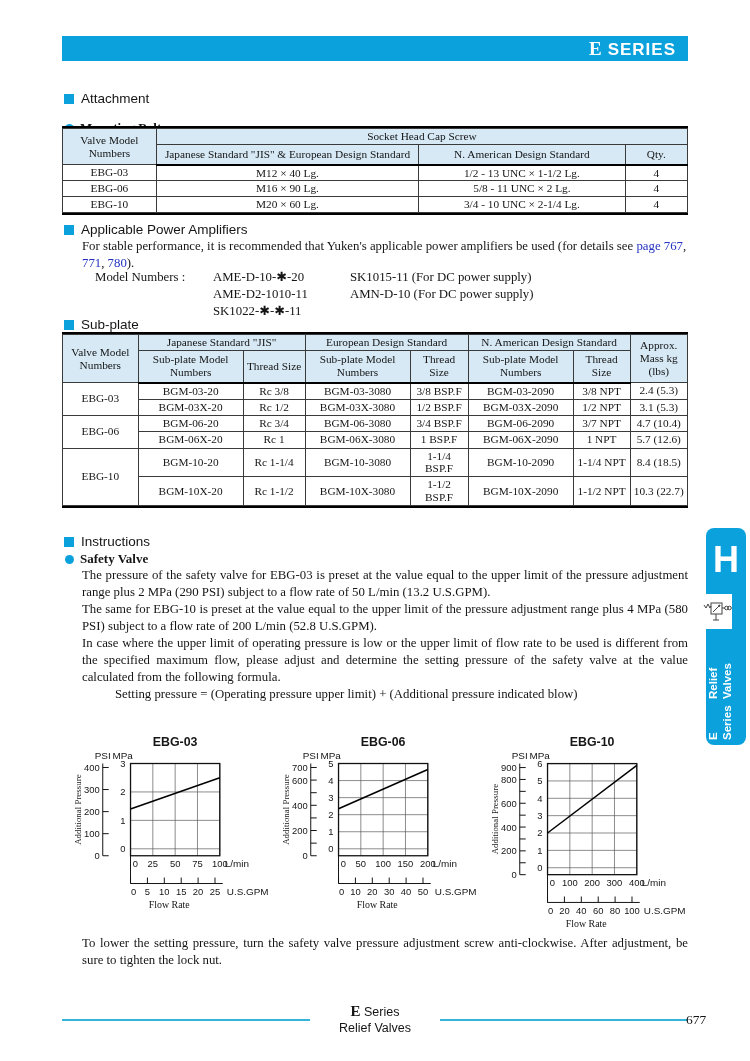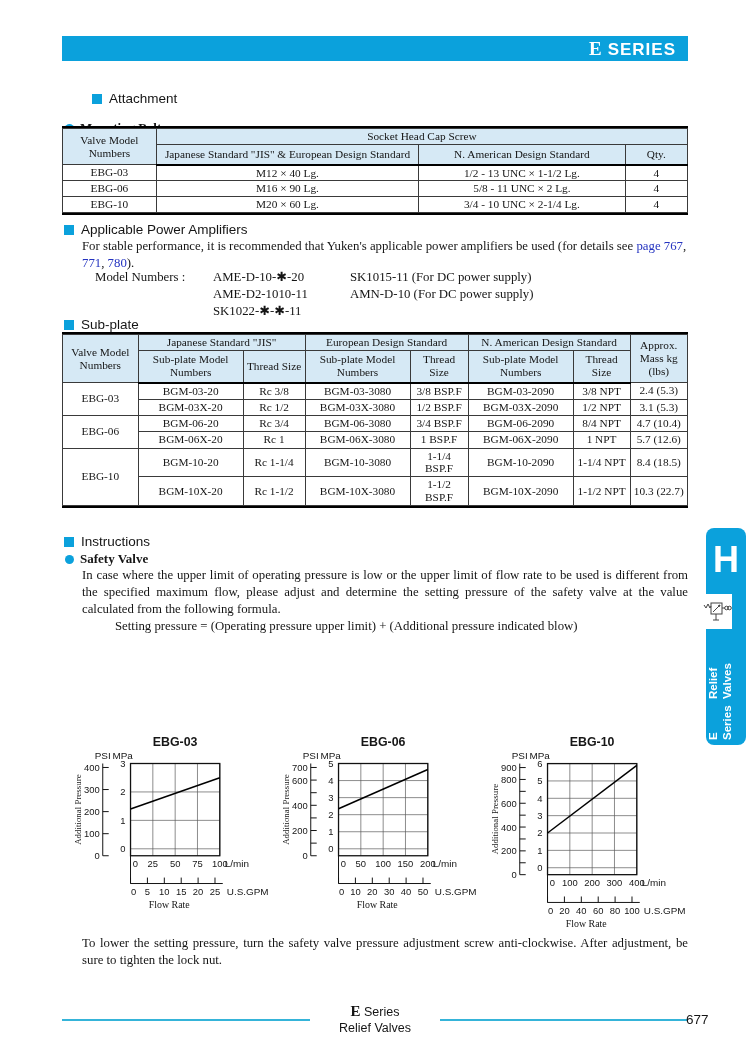--- a/index.html
+++ b/index.html
@@ -49,33 +49,33 @@
   .side-tab .icon-box { position:absolute; left:-5px; top:66px; width:31px; height:35px; background:#fff; }
   .side-tab .vlabels { position:absolute; left:0; top:108px; width:100%; height:104px;
       writing-mode:vertical-rl; transform:rotate(180deg);
       display:flex; justify-content:center; gap:1px;
       color:#fff; font-family:"Liberation Sans", sans-serif; font-weight:bold; font-size:11.5px; line-height:14px; }
 
   
   .f-line { height:2px; background:#35b4d9; top:1019px; }
   .f-center { top:1003px; left:310px; width:130px; text-align:center; font-family:"Liberation Sans", sans-serif; font-size:12.5px; line-height:16px; }
   .f-center .logo-e { font-family:"Liberation Serif", serif; font-weight:bold; font-size:15px; }
-  .f-page { top:1012px; left:686px; font-family:Liberation Sans, sans-serif; font-size:13.5px; }
+  .f-page { top:1012px; left:686px; font-family:Liberation Serif, serif; font-size:13.5px; }
 
   svg text { font-family:"Liberation Sans", sans-serif; fill:#161616; }
   svg .serif { font-family:"Liberation Serif", serif; }
 </style>
 </head>
 <body>
 
 <div class="abs hbar">
   <span class="ttl"><span class="logo-e">E</span><span>SERIES</span></span>
 </div>
 
-<div class="abs sec-h" style="left:64px; top:91px;margin-left:28px;">
+<div class="abs sec-h" style="left:64px; top:91px;">
   <span class="sq"></span>
   <span>Attachment</span>
 </div>
 <div class="abs sub-h" style="left:65px; top:120px;justify-content:flex-end;">
   <span class="dot"></span>
   <span>Mounting Bolts</span>
 </div>
 
 <div class="abs t-wrap" style="left:62px; top:126px; width:626px;">
   <table>
@@ -199,21 +199,21 @@
           <td>1/2 NPT</td>
           <td>3.1 (5.3)</td>
         </tr>
         <tr style="height: 16.5px;">
           <td rowspan="2">EBG-06</td>
           <td>BGM-06-20</td>
           <td>Rc 3/4</td>
           <td>BGM-06-3080</td>
           <td>3/4 BSP.F</td>
           <td>BGM-06-2090</td>
-          <td>8/4 NPT</td>
+          <td>3/7 NPT</td>
           <td>4.7 (10.4)</td>
         </tr>
         <tr style="height: 16.5px;">
           <td>BGM-06X-20</td>
           <td>Rc 1</td>
           <td>BGM-06X-3080</td>
           <td>1 BSP.F</td>
           <td>BGM-06X-2090</td>
           <td>1 NPT</td>
           <td>5.7 (12.6)</td>
@@ -247,20 +247,22 @@
 <div class="abs sec-h" style="left:64px; top:534px;">
   <span class="sq"></span>
   <span>Instructions</span>
 </div>
 <div class="abs sub-h" style="left:65px; top:551px;">
   <span class="dot"></span>
   <span>Safety Valve</span>
 </div>
 
 <div class="abs body-text" style="left:82px; top:567px; width:606px;">
+  <p class="just">The pressure of the safety valve for EBG-03 is preset at the value equal to the upper limit of the pressure adjustment range plus 2 MPa (290 PSI) subject to a flow rate of 50 L/min (13.2 U.S.GPM).</p>
+  <p class="just">The same for EBG-10 is preset at the value equal to the upper limit of the pressure adjustment range plus 4 MPa (580 PSI) subject to a flow rate of 200 L/min (52.8 U.S.GPM).</p>
   <p class="just">In case where the upper limit of operating pressure is low or the upper limit of flow rate to be used is different from the specified maximum flow, please adjust and determine the setting pressure of the safety valve at the value calculated from the following formula.</p>
   <p style="padding-left:33px;">Setting pressure = (Operating pressure upper limit) + (Additional pressure indicated blow)</p>
 </div>
 
 <div class="abs charts" id="charts">
     <svg width="205" height="184" viewBox="0 0 205 184">
       <text x="103" y="12" font-size="12.5" text-anchor="middle" font-weight="bold">EBG-03</text>
       <text x="30" y="25" font-size="10" text-anchor="middle">PSI</text>
       <text x="50" y="25" font-size="10" text-anchor="middle">MPa</text>
       <g stroke="#5a5a5a" stroke-width="0.7">

